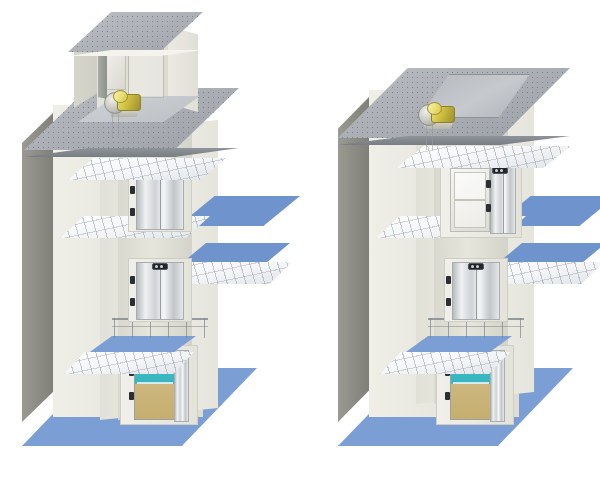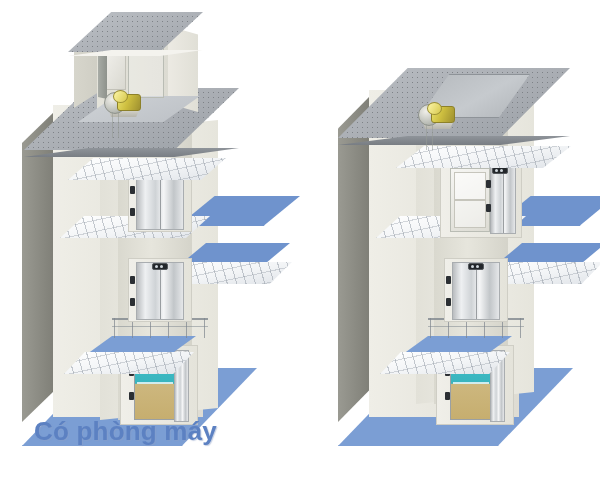--- a/index.html
+++ b/index.html
@@ -318,21 +318,20 @@
 
     <div class="machine" id="machine-left">
       <div class="brkt"></div>
       <div class="sheave"></div>
       <div class="motor"></div>
       <div class="motor2"></div>
       <div class="rope"></div>
       <div class="rope rope2"></div>
     </div>
 
-    <div class="caption" id="caption-left">Có phòng máy</div>
   </div>
 
   <div class="bld" id="bld-right">
 
     <div class="layer ground-slab r"></div>
 
     <div class="layer tower-side r"></div>
     <div class="layer tower-front r"></div>
     <div class="layer tower-inner r"></div>
     <div class="layer shaft r"></div>

